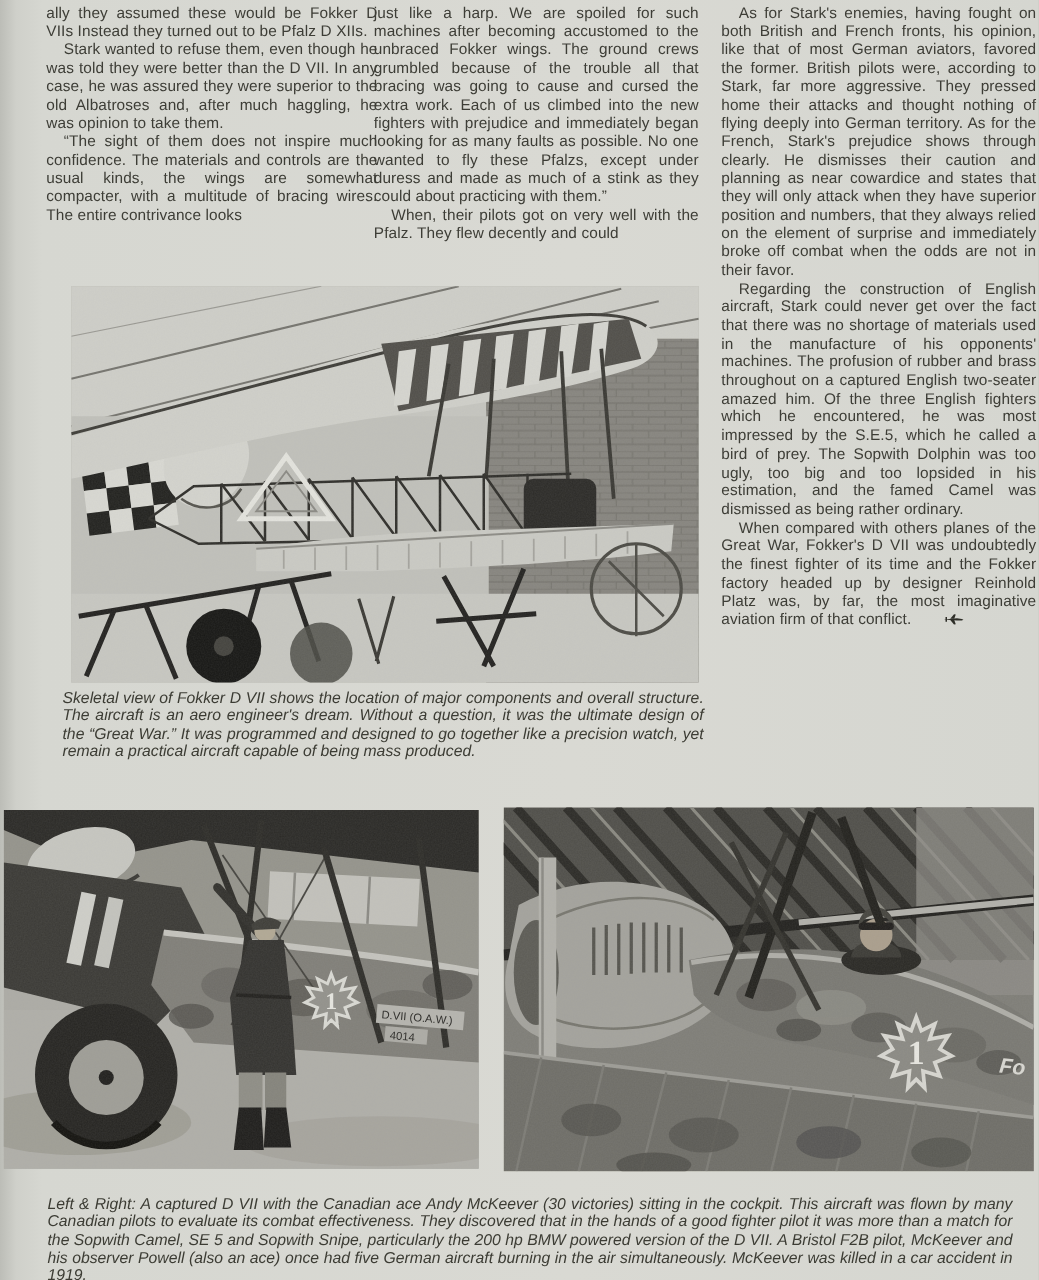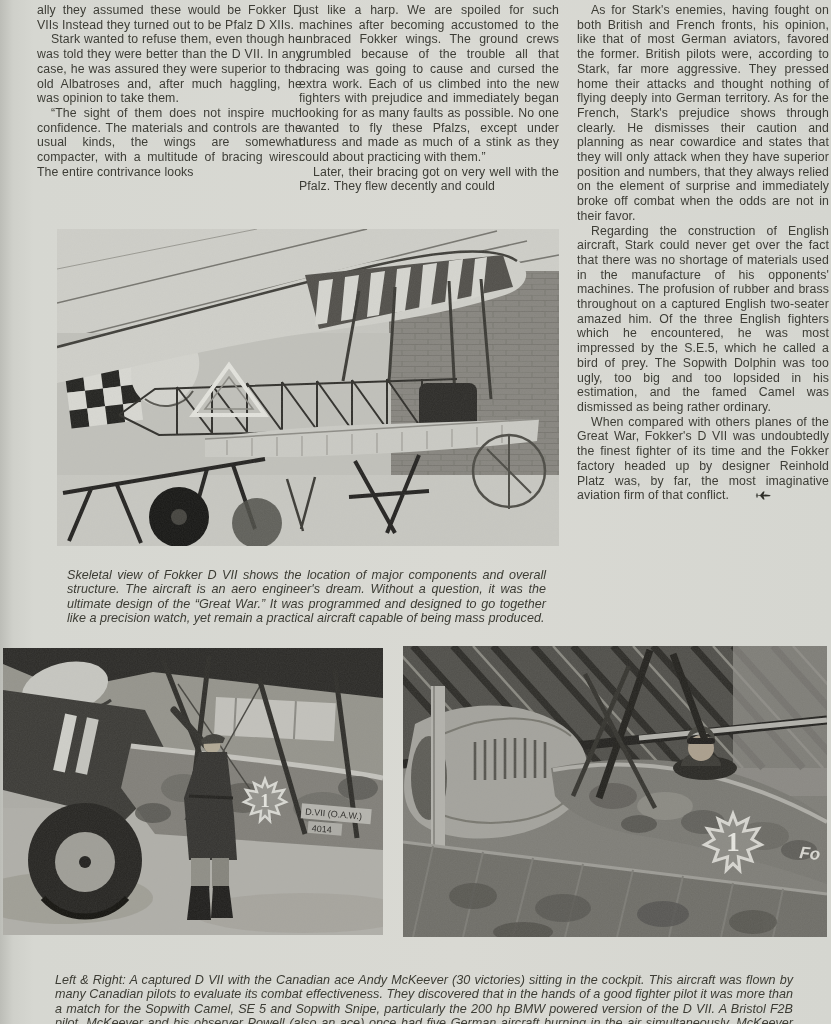--- a/index.html
+++ b/index.html
@@ -15,40 +15,40 @@
   #col1{left:37px;width:265px;}
   #col2{left:299px;width:260px;}
   #col3{left:577px;width:252px;}
   .photo{position:absolute;background:#b7b7b1;}
   .photo svg{display:block;width:100%;height:100%;}
   #photo-hangar{left:57px;top:229px;width:502px;height:317px;}
   #photo-left{left:3px;top:648px;width:380px;height:287px;}
   #photo-right{left:403px;top:646px;width:424px;height:291px;}
   .caption{position:absolute;font-style:italic;font-size:12.6px;line-height:14.3px;
            text-align:justify;color:#3c3c34;}
-  .caption p{margin:17px;}
+  .caption p{margin:0;}
   .caption p.indent{text-indent:13px;}
   #caption-hangar{left:50px;top:551px;width:513px;}
   #caption-bottom{left:38px;top:956px;width:772px;}
   .endmark{display:inline-block;vertical-align:-1px;margin-left:8px;}
 </style>
 </head>
 <body>
 
 <div class="page">
 
   <div class="col" id="col1">
     <p>ally they assumed these would be Fokker D VIIs Instead they turned out to be Pfalz D XIIs.</p>
     <p class="indent">Stark wanted to refuse them, even though he was told they were better than the D VII. In any case, he was assured they were superior to the old Albatroses and, after much haggling, he was opinion to take them.</p>
     <p class="indent">“The sight of them does not inspire much confidence. The materials and controls are the usual kinds, the wings are somewhat compacter, with a multitude of bracing wires. The entire contrivance looks</p>
   </div>
 
   <div class="col" id="col2">
     <p>just like a harp. We are spoiled for such machines after becoming accustomed to the unbraced Fokker wings. The ground crews grumbled because of the trouble all that bracing was going to cause and cursed the extra work. Each of us climbed into the new fighters with prejudice and immediately began looking for as many faults as possible. No one wanted to fly these Pfalzs, except under duress and made as much of a stink as they could about practicing with them.”</p>
-    <p class="indent">Later, their bracing got on very well with the Pfalz. They flew decently and could</p>
+    <p class="indent">When, their pilots got on very well with the Pfalz. They flew decently and could</p>
   </div>
 
   <div class="col" id="col3">
     <p class="indent">As for Stark's enemies, having fought on both British and French fronts, his opinion, like that of most German aviators, favored the former. British pilots were, according to Stark, far more aggressive. They pressed home their attacks and thought nothing of flying deeply into German territory. As for the French, Stark's prejudice shows through clearly. He dismisses their caution and planning as near cowardice and states that they will only attack when they have superior position and numbers, that they always relied on the element of surprise and immediately broke off combat when the odds are not in their favor.</p>
     <p class="indent">Regarding the construction of English aircraft, Stark could never get over the fact that there was no shortage of materials used in the manufacture of his opponents' machines. The profusion of rubber and brass throughout on a captured English two-seater amazed him. Of the three English fighters which he encountered, he was most impressed by the S.E.5, which he called a bird of prey. The Sopwith Dolphin was too ugly, too big and too lopsided in his estimation, and the famed Camel was dismissed as being rather ordinary.</p>
     <p class="indent">
       <span>When compared with others planes of the Great War, Fokker's D VII was undoubtedly the finest fighter of its time and the Fokker factory headed up by designer Reinhold Platz was, by far, the most imaginative aviation firm of that conflict.</span>
       <span class="endmark">
         <svg width="16" height="9" viewBox="0 0 16 9">
           <path fill="#2e2e28" d="M0 4.6 L10.5 3.6 L14.5 4.1 L15.8 4.7 L14.5 5.3 L10.5 5.4 Z"></path>

